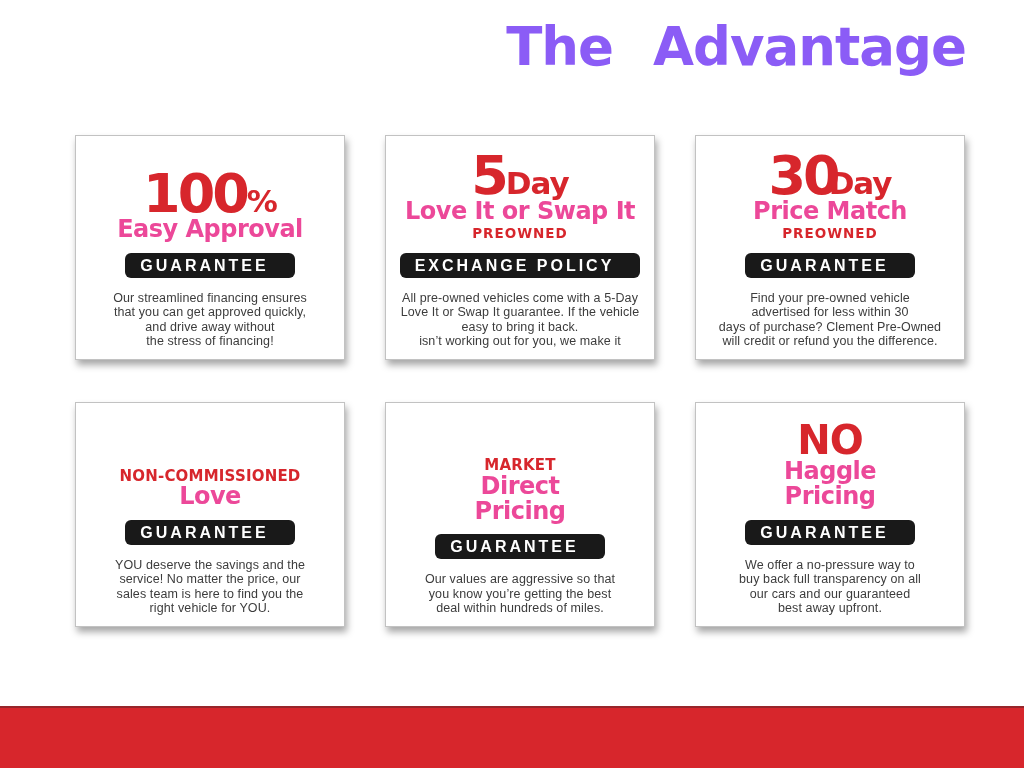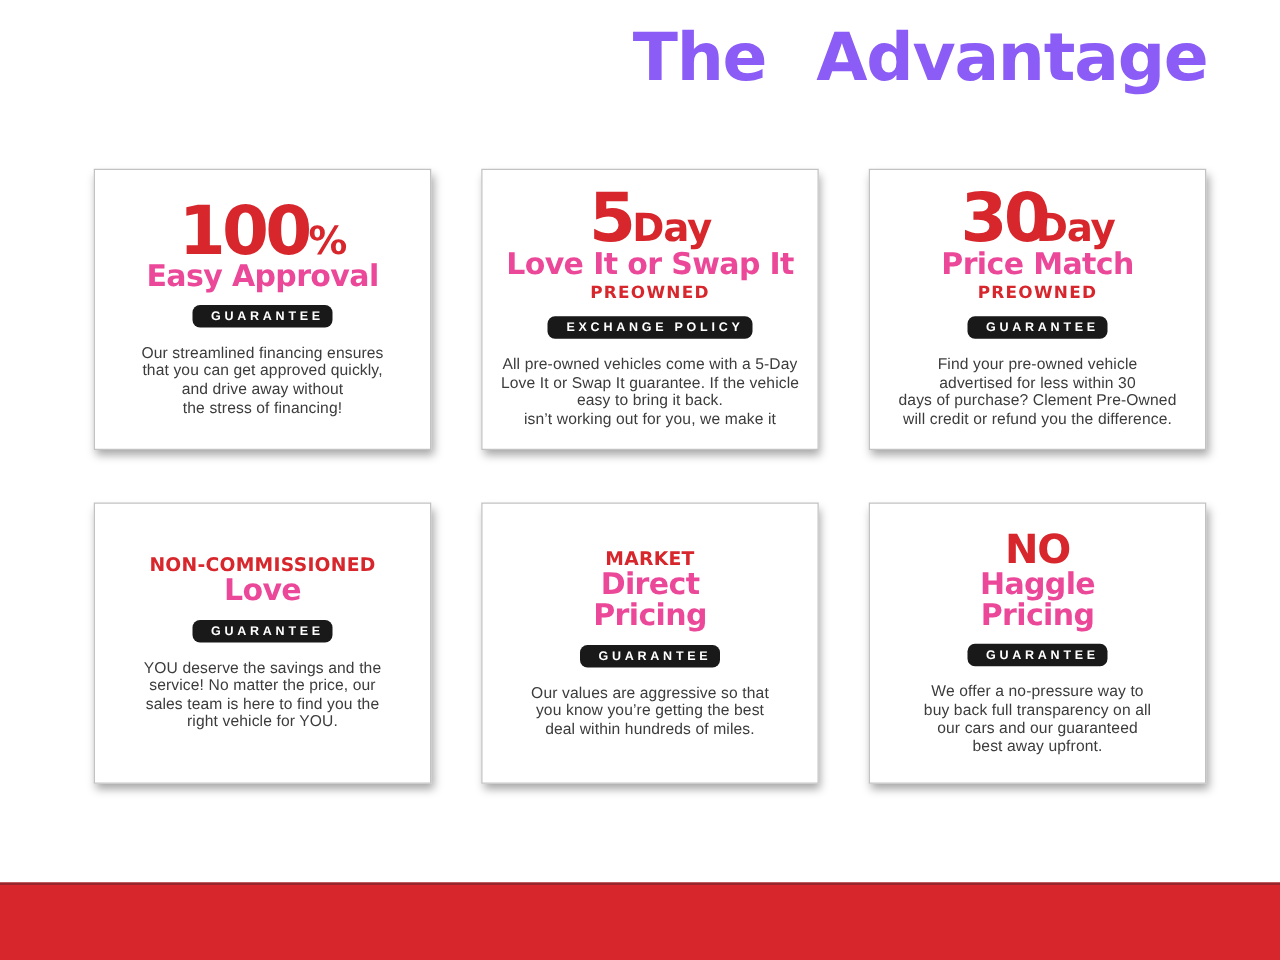--- a/index.html
+++ b/index.html
@@ -37,21 +37,21 @@
     column-gap: 40px;
     row-gap: 42px;
   }
   .card {
     background: #ffffff;
     border: 1px solid #c2c2c2;
     box-shadow: 2px 5px 7px rgba(0,0,0,0.35);
     display: flex;
     flex-direction: column;
     align-items: center;
-    justify-content: center;
+    justify-content: flex-end;
     text-align: center;
     padding: 10px 8px;
   }
 
   
   .headline { color: #d7262c; line-height: 1; }
   .big-number {
     font-family: "DejaVu Sans", sans-serif;
     font-weight: bold;
     font-size: 54px;
@@ -63,21 +63,21 @@
     font-family: "DejaVu Sans", sans-serif;
     font-weight: bold;
     font-size: 31px;
     letter-spacing: -1px;
     color: #d7262c;
   }
   .suffix-tuck { margin-left: -9px; }
   .big-block {
     font-family: "DejaVu Sans", sans-serif;
     font-weight: bold;
-    font-size: 32px;
+    font-size: 40px;
     letter-spacing: -1px;
     line-height: 0.95;
     color: #d7262c;
   }
   .kicker {
     font-family: "DejaVu Sans", sans-serif;
     font-weight: bold;
     font-size: 15px;
     letter-spacing: 0.2px;
     color: #d7262c;
@@ -101,23 +101,23 @@
     margin-top: 1px;
   }
 
   
   .badge {
     display: inline-block;
     background: #191919;
     color: #ffffff;
     font-family: "Liberation Sans", sans-serif;
     font-weight: bold;
-    font-size: 10px;
+    font-size: 16px;
     letter-spacing: 3px;
-    padding: 4px 7px 3px 15px;
+    padding: 4px 26px 3px 15px;
     border-radius: 6px;
     margin-top: 10px;
   }
 
   
   .card-body {
     margin-top: 13px;
     font-size: 12.5px;
     line-height: 1.17;
     color: #3c3c3c;

